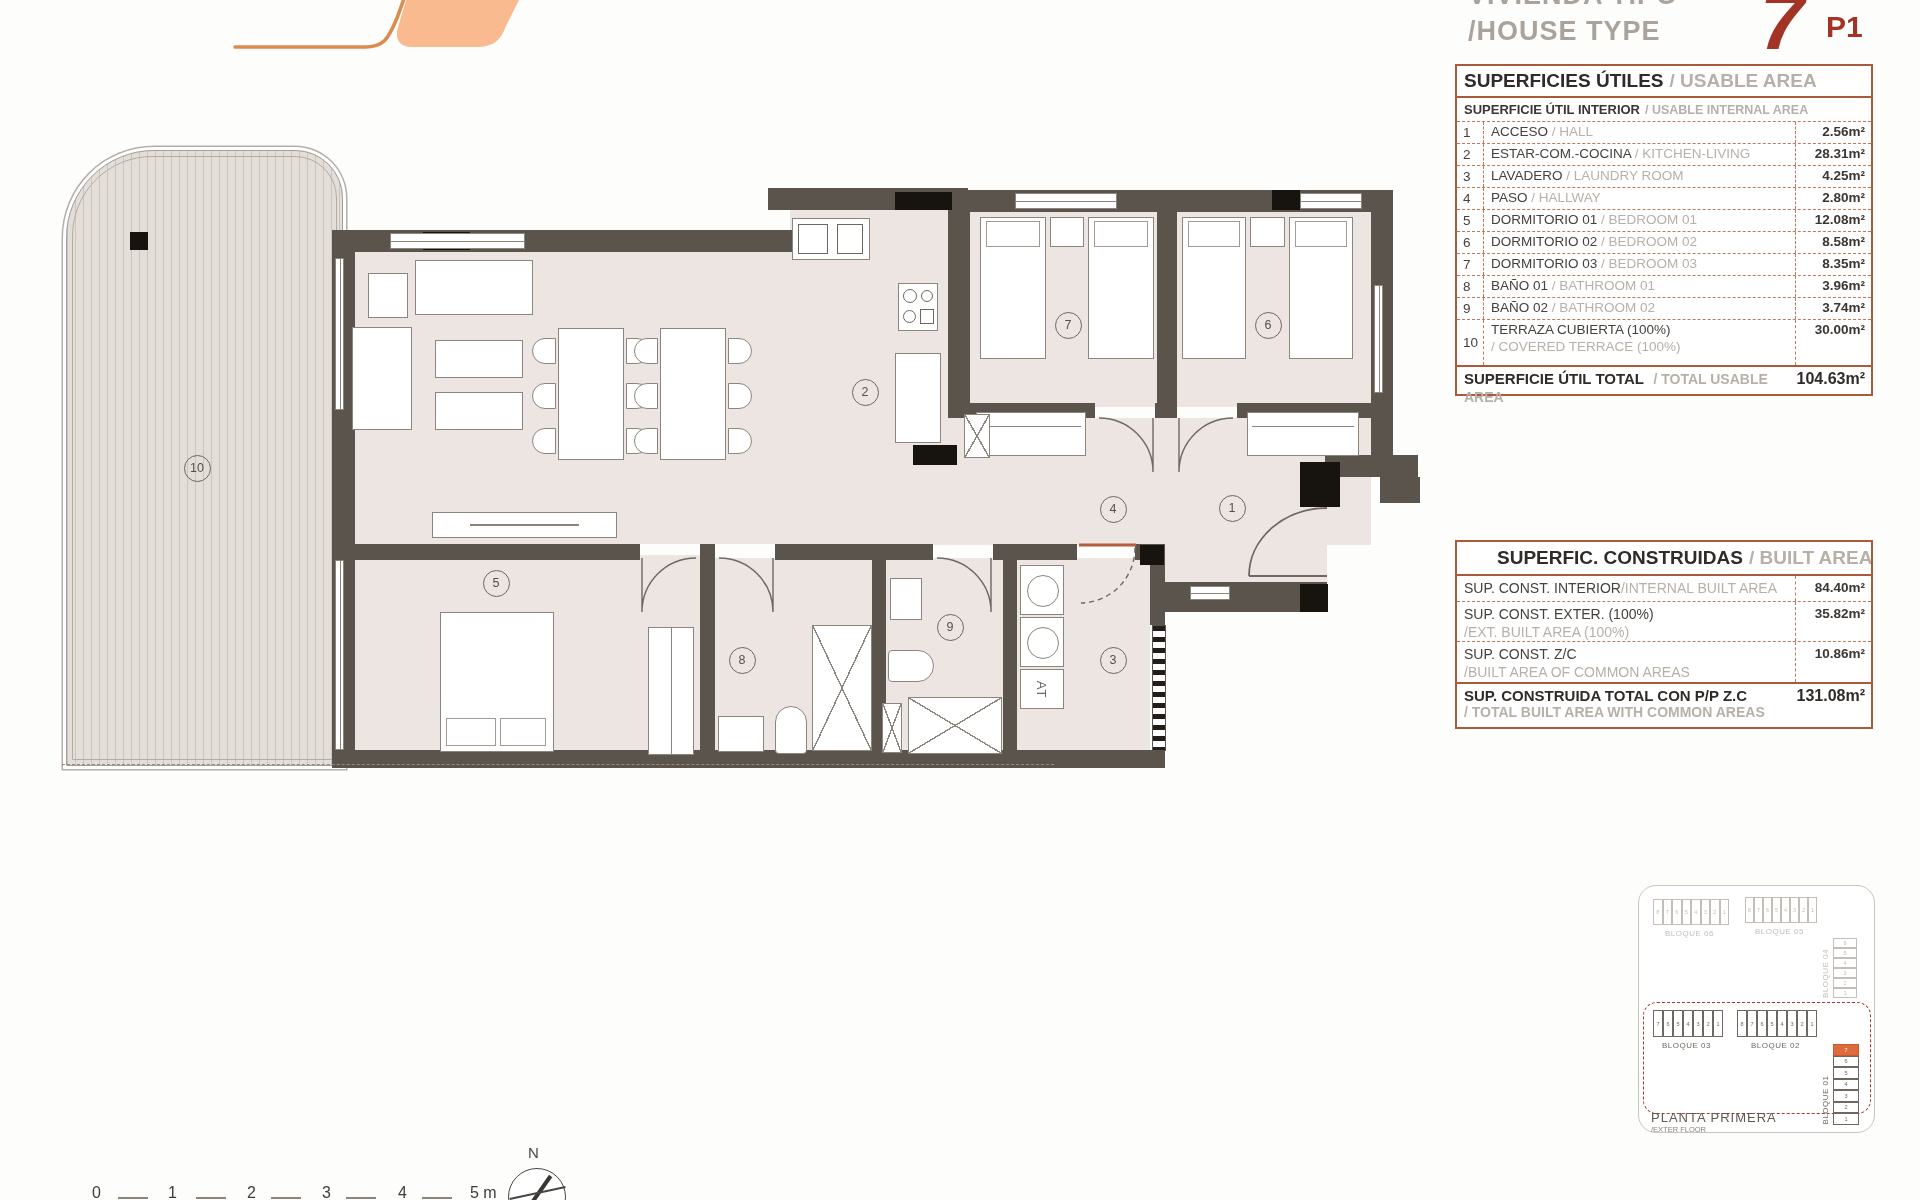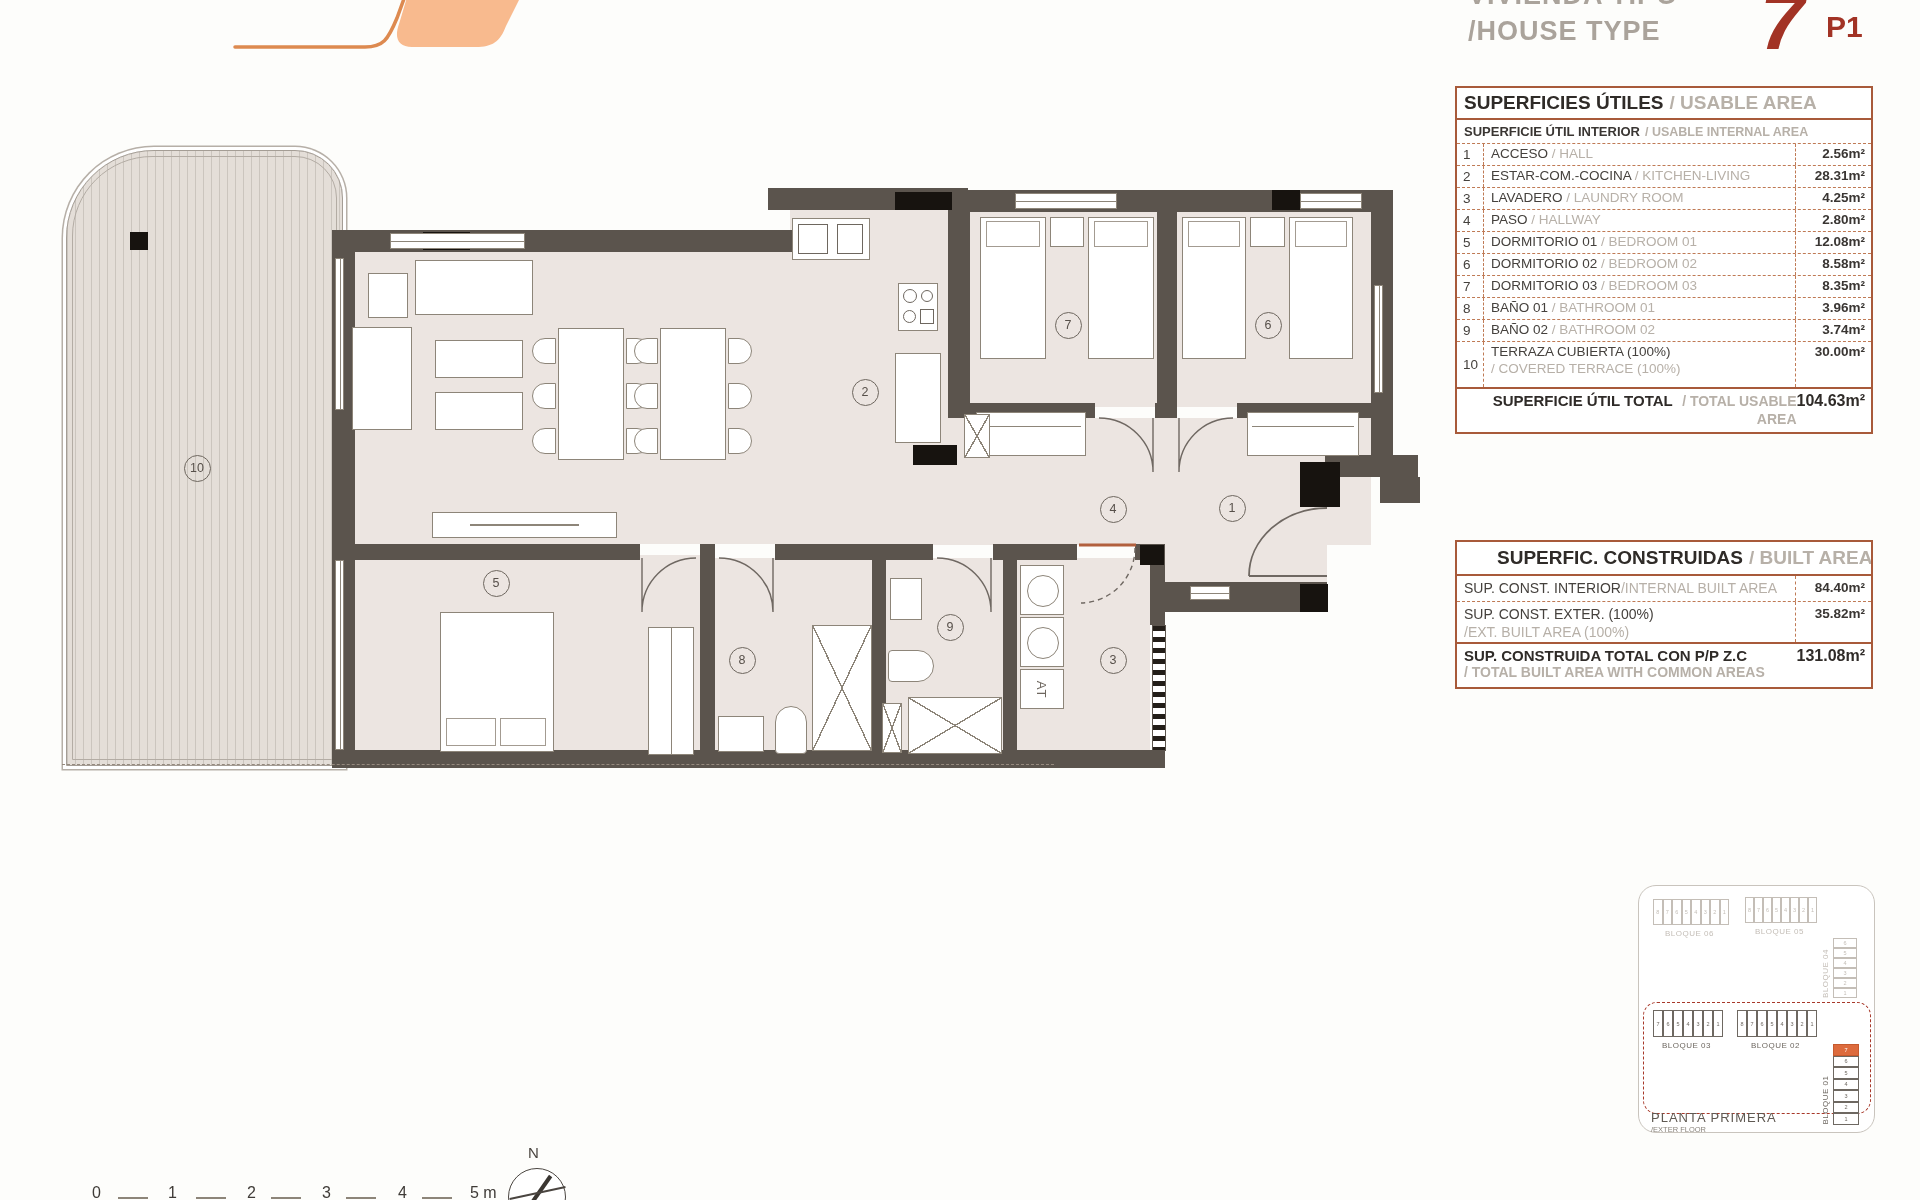--- a/index.html
+++ b/index.html
@@ -117,21 +117,21 @@
 <svg class="abs" style="left:140px;top:0;" width="380" height="60" viewBox="0 0 380 60">
   <path d="M95,47 H225 C243,47 248,40 257,18 L265,-4" fill="none" stroke="#dd8a50" stroke-width="3.5" stroke-linecap="round"></path>
   <path d="M268,-6 L382,-6 L366,26 C360,42 352,47 336,47 L272,47 C258,47 254,38 259,24 Z" fill="#f8ba8e"></path>
 </svg>
 
 <div id="hdr-es">VIVIENDA TIPO</div>
 <div id="hdr-en">/HOUSE TYPE</div>
 <div id="hdr-num">7</div>
 <div id="hdr-code">P1</div>
 
-<div class="sheet-table" style="top:86px;">
+<div class="sheet-table" style="top:64px;">
   <div class="t-head" style="height:30px;">
     <span class="es">SUPERFICIES ÚTILES</span>
     <span class="en">/ USABLE AREA</span>
   </div>
   <div class="t-sub">
     <span class="es">SUPERFICIE ÚTIL INTERIOR</span>
     <span class="en">/ USABLE INTERNAL AREA</span>
   </div>
   <div id="usable-rows">
       <div class="trow" style="height: 22px;">
@@ -181,21 +181,21 @@
       </div>
       <div class="trow" style="height: 45px;">
         <div class="tnum">10</div>
         <div class="tname">
           <div class="es">TERRAZA CUBIERTA (100%)</div>
           <div class="en">/ COVERED TERRACE (100%)</div>
         </div>
         <div class="tval">30.00m²</div>
       </div>
     </div>
-  <div class="t-total" style="height:45px;text-align:right;">
+  <div class="t-total" style="height:29px;">
     <span>
       <span class="es">SUPERFICIE ÚTIL TOTAL</span>
       <span class="en">/ TOTAL USABLE AREA</span>
     </span>
     <span class="val">104.63m²</span>
   </div>
 </div>
 
 <div class="sheet-table" style="top:540px;">
   <div class="t-head" style="height:32px;padding-left:40px;">
@@ -206,20 +206,27 @@
       <div class="trow" style="height: 26px;">
         <div class="tname" style="font-size: 14px; padding-top: 4px;"><span class="es">SUP. CONST. INTERIOR</span><span class="en">/INTERNAL BUILT AREA</span></div>
         <div class="tval" style="padding-top: 4px;">84.40m²</div>
       </div>
       <div class="trow" style="height: 40px;">
         <div class="tname" style="font-size: 14px; padding-top: 4px;">
           <div class="es">SUP. CONST. EXTER. (100%)</div>
           <div class="en">/EXT. BUILT AREA (100%)</div>
         </div>
         <div class="tval" style="padding-top: 4px;">35.82m²</div>
+      </div>
+      <div class="trow" style="height: 40px;">
+        <div class="tname" style="font-size: 14px; padding-top: 4px;">
+          <div class="es">SUP. CONST. Z/C</div>
+          <div class="en">/BUILT AREA OF COMMON AREAS</div>
+        </div>
+        <div class="tval" style="padding-top: 4px;">10.86m²</div>
       </div>
     </div>
   <div class="t-total" style="height:45px;">
     <span>
       <div class="es">SUP. CONSTRUIDA TOTAL CON P/P Z.C</div>
       <div class="en" style="margin-left:0;">/ TOTAL BUILT AREA WITH COMMON AREAS</div>
     </span>
     <span class="val">131.08m²</span>
   </div>
 </div>

